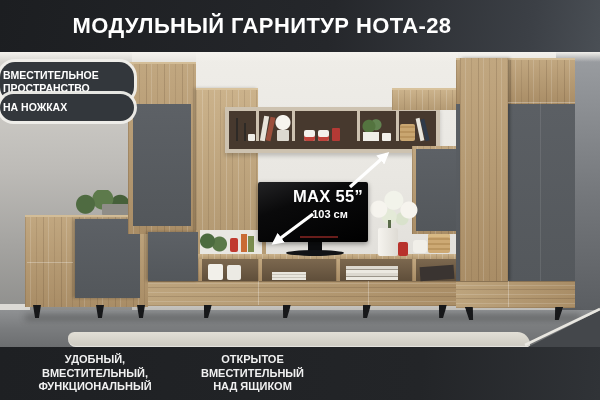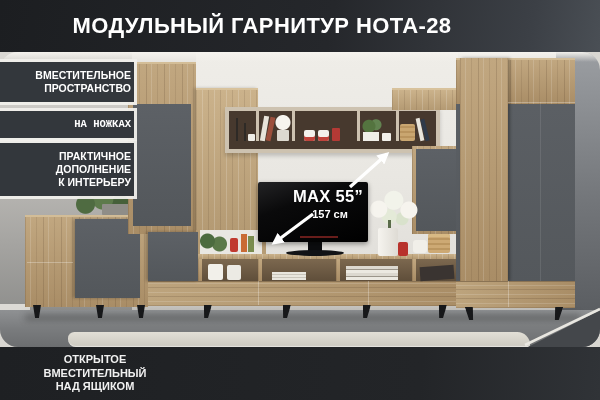--- a/index.html
+++ b/index.html
@@ -4,21 +4,21 @@
 <style>
   html,body{margin:0;padding:0;background:#111;}
   .stage{position:relative;width:600px;height:400px;overflow:hidden;
          font-family:"Liberation Sans",sans-serif;background:#d9d7d2;}
   .abs{position:absolute;}
   
   .header{left:0;top:0;width:600px;height:52px;display:flex;align-items:center;justify-content:center;
           background:linear-gradient(100deg,#1c1e21 0%,#25272b 55%,#3c4046 88%,#4a4f55 100%);}
   .title{color:#fff;font-weight:bold;font-size:22px;letter-spacing:.4px;transform:translateX(-38px);white-space:nowrap;}
   
-  .photo{left:0;top:52px;width:600px;height:295px;overflow:hidden;background:#d9d7d2;border-radius:18px;}
+  .photo{left:0;top:52px;width:600px;height:295px;overflow:hidden;background:#d9d7d2;}
   .wall{inset:0;background:linear-gradient(180deg,#e7e5e0 0%,#dbd9d4 35%,#cfcdc8 70%,#bab8b4 100%);}
   .left-wall{left:0;top:0;width:132px;height:262px;background:linear-gradient(180deg,#d8d6d1 0%,#bdbbb7 45%,#8e8e8c 100%);}
   .niche{left:196px;top:0;width:262px;height:206px;background:linear-gradient(180deg,#efede8,#e9e7e2 60%,#e2e0db);}
   .right-wall{left:556px;top:0;width:44px;height:262px;background:linear-gradient(180deg,#9b9ea2 0%,#74777b 55%,#5a5d61 100%);}
   .toplight{left:0;top:0;width:600px;height:10px;background:linear-gradient(180deg,rgba(246,244,239,.95),rgba(246,244,239,0));}
   .floor{left:0;top:258px;width:600px;height:37px;background:linear-gradient(180deg,#8f9193 0%,#7a7c7e 50%,#6c6e70 100%);}
   .baseboard{left:0;top:252px;width:30px;height:6px;background:#dcdad5;}
   .floor-shadow{left:25px;top:262px;width:555px;height:7px;background:rgba(35,36,38,.30);filter:blur(3px);}
   .carpet{left:68px;top:280px;width:462px;height:15px;background:linear-gradient(180deg,#e2dfd6,#ccc9c0);
           border-radius:8px 16px 3px 10px;box-shadow:0 -1px 1px rgba(255,255,255,.5) inset;}
@@ -29,21 +29,21 @@
   .wood-h{background:
     repeating-linear-gradient(0deg,rgba(64,42,24,.16) 0 1px,rgba(0,0,0,0) 1px 4px,rgba(255,255,255,.15) 4px 5px,rgba(0,0,0,0) 5px 9px),
     linear-gradient(90deg,#bda47d,#a98d66);}
   .wood-light{background:
     repeating-linear-gradient(90deg,rgba(64,42,24,.12) 0 1px,rgba(0,0,0,0) 1px 6px,rgba(255,255,255,.18) 6px 7px,rgba(0,0,0,0) 7px 12px),
     linear-gradient(180deg,#cbb28b,#b49a73);}
   .gray-panel{background:linear-gradient(180deg,#5d6166,#53575b);}
   .leg{width:8px;height:13px;background:#17181a;clip-path:polygon(0 0,100% 0,74% 100%,26% 100%);}
   
   .badge{left:0;width:128px;background:#33373c;color:#fff;font-weight:bold;font-size:10.5px;line-height:13px;
-         text-align:right;padding:7px 3px;box-shadow:0 0 0 3px rgba(240,239,235,.95);white-space:pre-line;}
+         text-align:left;padding:7px 3px;box-shadow:0 0 0 3px rgba(240,239,235,.95);white-space:pre-line;border-radius:15px;}
   
   .tv{left:258px;top:130px;width:110px;height:60px;border-radius:2px;
       background:linear-gradient(160deg,#232325 0%,#0a0a0b 35%,#000 100%);box-shadow:0 2px 5px rgba(0,0,0,.4);}
   .tv-max{position:absolute;left:30px;right:0;top:5px;text-align:center;color:#fff;font-weight:bold;font-size:16.5px;letter-spacing:.3px;}
   .tv-cm{position:absolute;left:34px;right:0;top:26px;text-align:center;color:#fff;font-weight:bold;font-size:11px;}
   
   .bottom-bar{left:0;top:347px;width:600px;height:53px;background:linear-gradient(95deg,#1e2023 0%,#232528 70%,#303337 100%);
               display:grid;grid-template-columns:190px 125px 140px 145px;align-items:center;}
   .feature{color:#f1f1f1;font-weight:bold;font-size:11px;line-height:13.5px;text-align:center;white-space:pre-line;}
   .seam-v{width:1px;background:rgba(255,255,255,.28);}
@@ -169,42 +169,42 @@
       radial-gradient(circle at 62% 70%,#d9e2cc 6px,rgba(0,0,0,0) 7px);"></div>
     <div class="abs" style="left:388px;top:168px;width:3px;height:12px;background:#5a6b4a;"></div>
     <div class="abs" style="left:378px;top:176px;width:20px;height:28px;background:linear-gradient(90deg,#f6f4ef,#dedbd4);border-radius:2px;"></div>
     <div class="abs" style="left:398px;top:190px;width:10px;height:14px;background:#b8322c;border-radius:2px;"></div>
 
     <div class="abs" style="left:308px;top:188px;width:14px;height:12px;background:#0c0d0f;"></div>
     <div class="abs" style="left:286px;top:198px;width:58px;height:6px;background:#121316;border-radius:50%;"></div>
     <div class="abs tv">
       <div style="position:absolute;left:42px;bottom:4px;width:38px;height:2px;background:#7a2220;opacity:.85;"></div>
       <div class="tv-max">MAX 55”</div>
-      <div class="tv-cm">157 см</div>
+      <div class="tv-cm">103 см</div>
     </div>
 
     <svg class="abs" style="left:0;top:0;" width="600" height="295" viewBox="0 0 600 295">
       <defs>
         <marker id="ah" markerUnits="userSpaceOnUse" markerWidth="12" markerHeight="12" refX="9" refY="6" orient="auto">
           <path d="M0,0 L12,6 L0,12 z" fill="#ffffff"></path>
         </marker>
       </defs>
       <polygon points="600,258 600,295 528,295" fill="#44474b"></polygon>
       <line x1="525" y1="293" x2="600" y2="257" stroke="#e9e7e1" stroke-width="2.5"></line>
       <line x1="313" y1="162" x2="274" y2="191" stroke="#ffffff" stroke-width="3.2" marker-end="url(#ah)"></line>
       <line x1="350" y1="135" x2="387" y2="102" stroke="#ffffff" stroke-width="3.2" marker-end="url(#ah)"></line>
     </svg>
   </div>
 
   <div class="abs badge" style="top:62px;">ВМЕСТИТЕЛЬНОЕ
 ПРОСТРАНСТВО</div>
-  <div class="abs badge" style="top:111px;font-family:Liberation Mono, monospace;">НА НОЖКАХ</div>
-  <div class="abs badge" style="top:143px;">ПРАКТИЧНОЕ
-ДОПОЛНЕНИЕ
-К ИНТЕРЬЕРУ</div>
+  <div class="abs badge" style="top:94px;">НА НОЖКАХ</div>
 
   <div class="abs bottom-bar">
+    <div class="feature">УДОБНЫЙ,
+ВМЕСТИТЕЛЬНЫЙ,
+ФУНКЦИОНАЛЬНЫЙ</div>
     <div class="feature">ОТКРЫТОЕ
 ВМЕСТИТЕЛЬНЫЙ
 НАД ЯЩИКОМ</div>
   </div>
 
 </div>
 
 </body></html>

